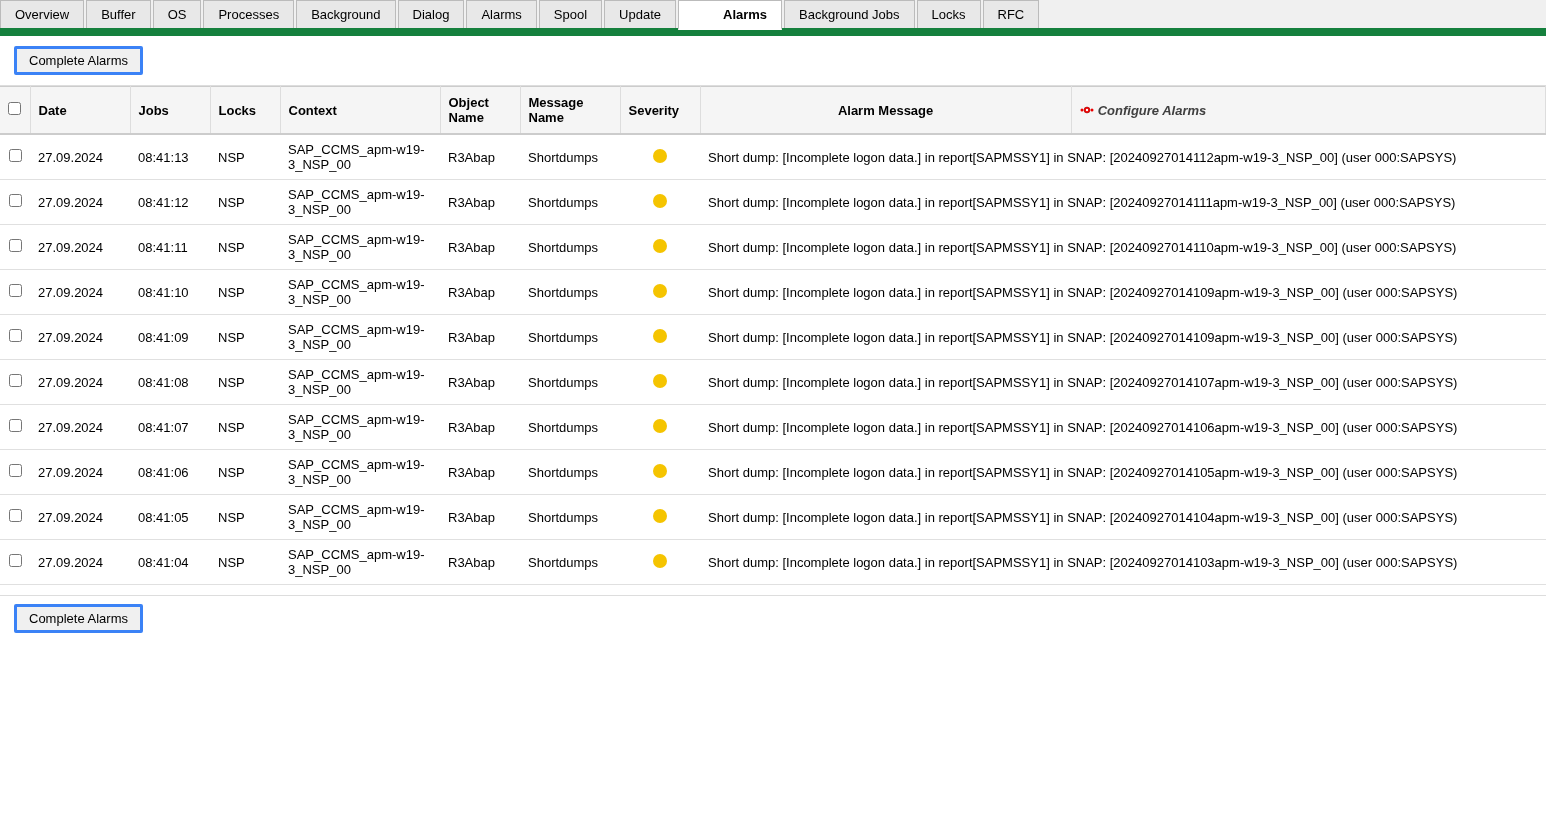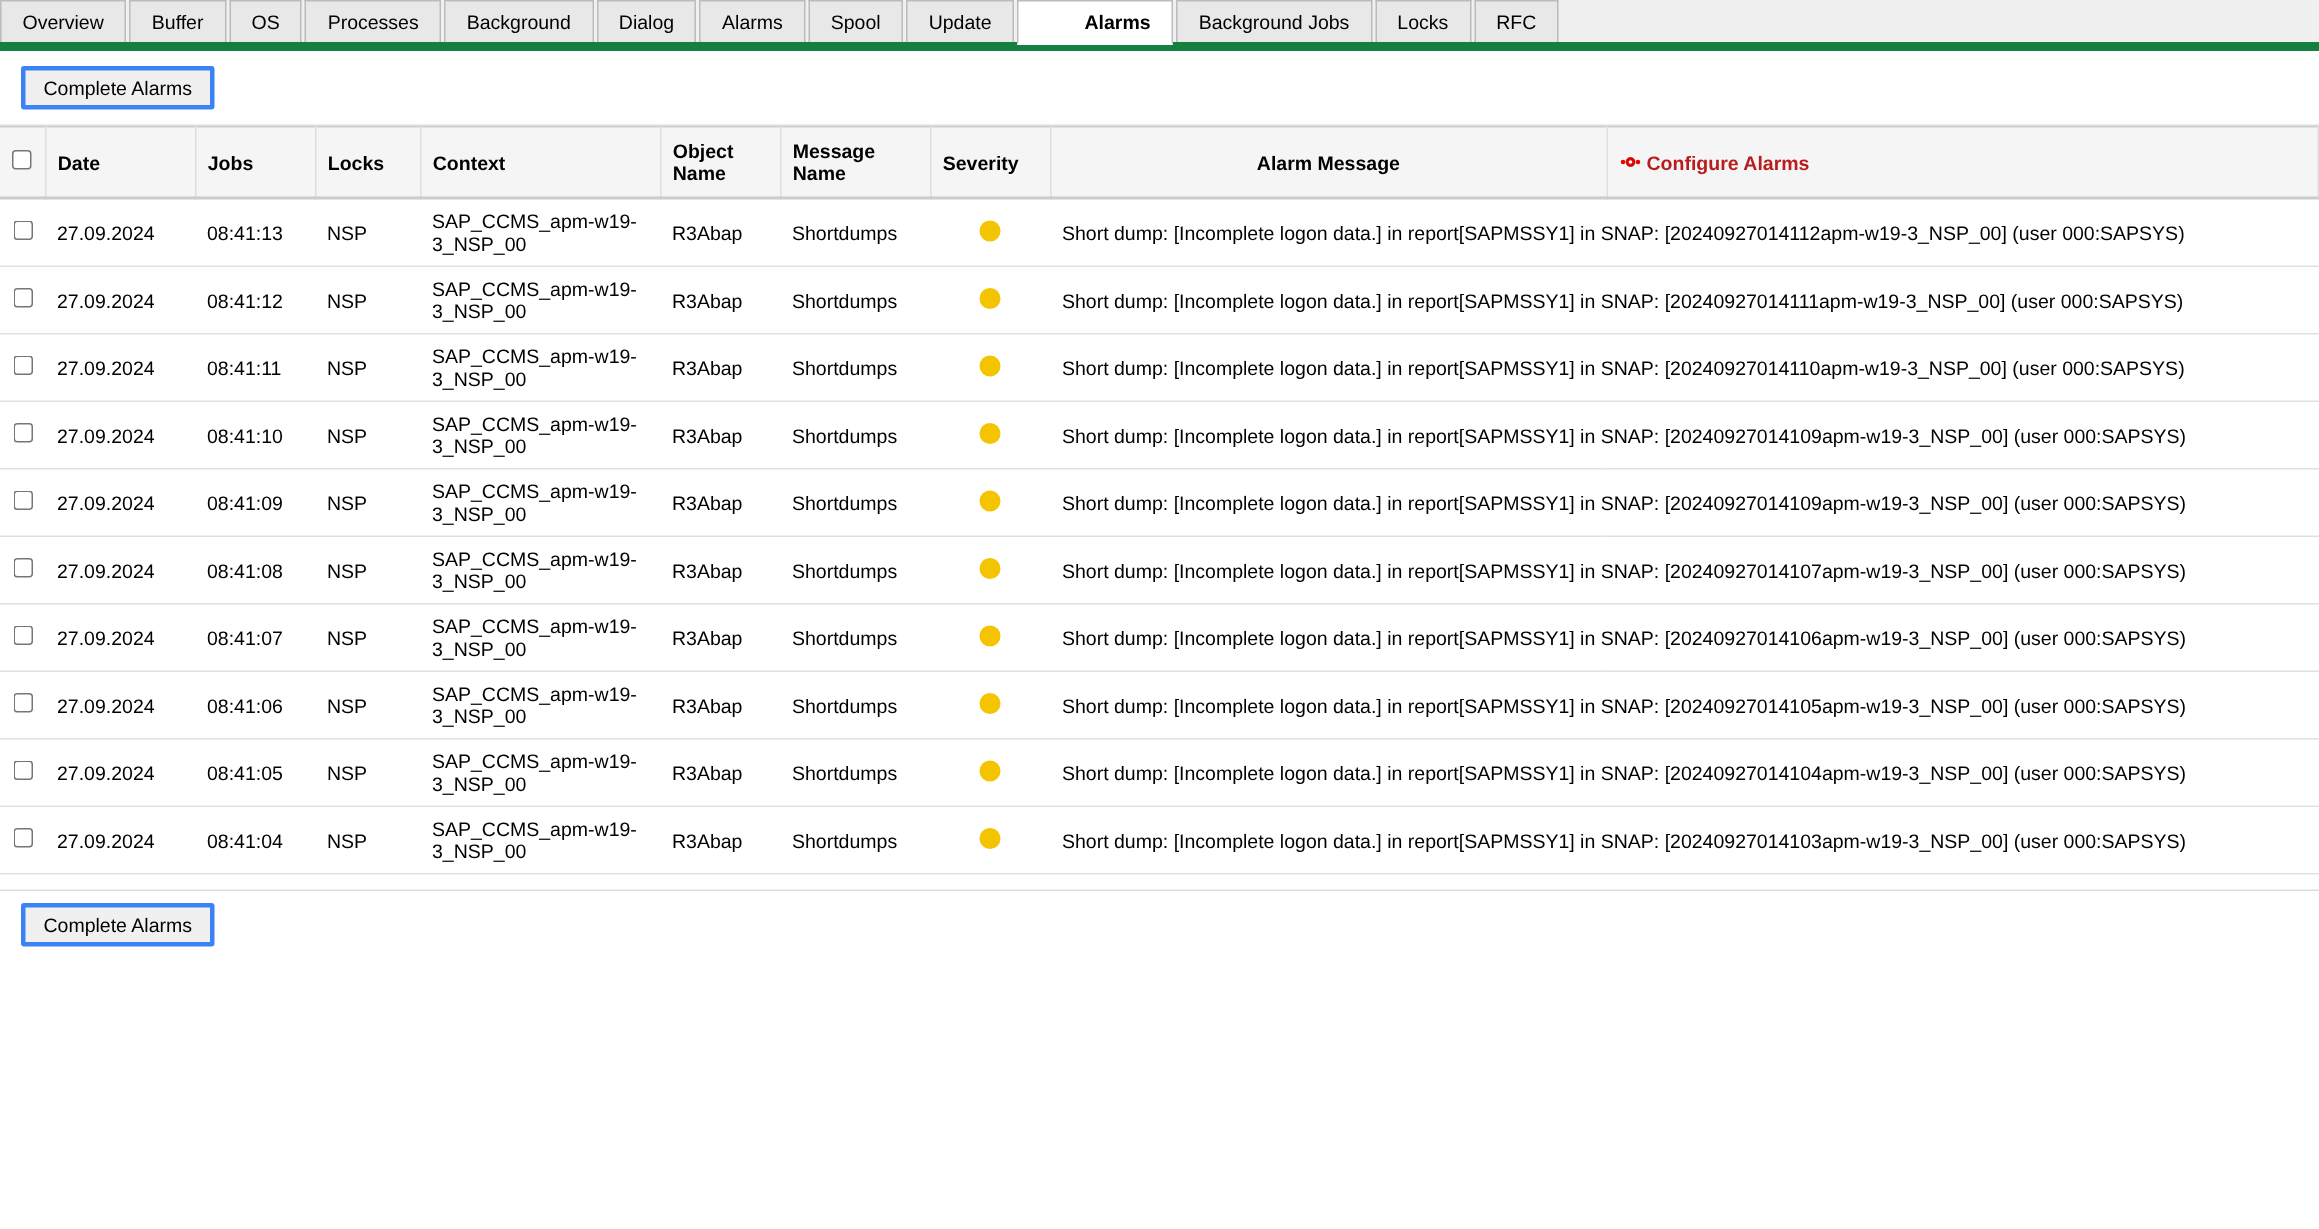--- a/index.html
+++ b/index.html
@@ -1,19 +1,19 @@
 <!DOCTYPE html>
 <html><head>
   <meta charset="utf-8">
   <style>
     * { box-sizing: border-box; margin: 0; padding: 0; }
     body { font-family: Arial, sans-serif; font-size: 13px; background: #fff; color: #000; }
 
     
-    .tabs { display: flex; border-bottom: 6px solid #15803d; background: #f0f0f0; }
+    .tabs { display: flex; border-bottom: 8px solid #15803d; background: #f0f0f0; }
     .tab {
       padding: 6px 14px;
       border: 1px solid #bbb;
       border-bottom: none;
       cursor: pointer;
       background: #e8e8e8;
       margin-right: 2px;
       font-size: 13px;
       white-space: nowrap;
     }
@@ -78,26 +78,27 @@
     tbody td:first-child { text-align: center; }
 
     .severity-dot {
       width: 14px; height: 14px;
       border-radius: 50%;
       display: inline-block;
     }
     .severity-yellow { background: #f5c400; }
 
     .configure-alarms-link {
-      color: #b91c1c;
+      color: #404040;
       font-size: 13px;
       text-decoration: none;
       display: flex;
       align-items: center;
       gap: 4px;
+      font-style: italic;
     }
 
     
     .bottom-toolbar {
       padding: 8px 14px;
       border-top: 1px solid #ddd;
     }
 
     .col-system { width: 70px; }
     .col-date { width: 100px; }

